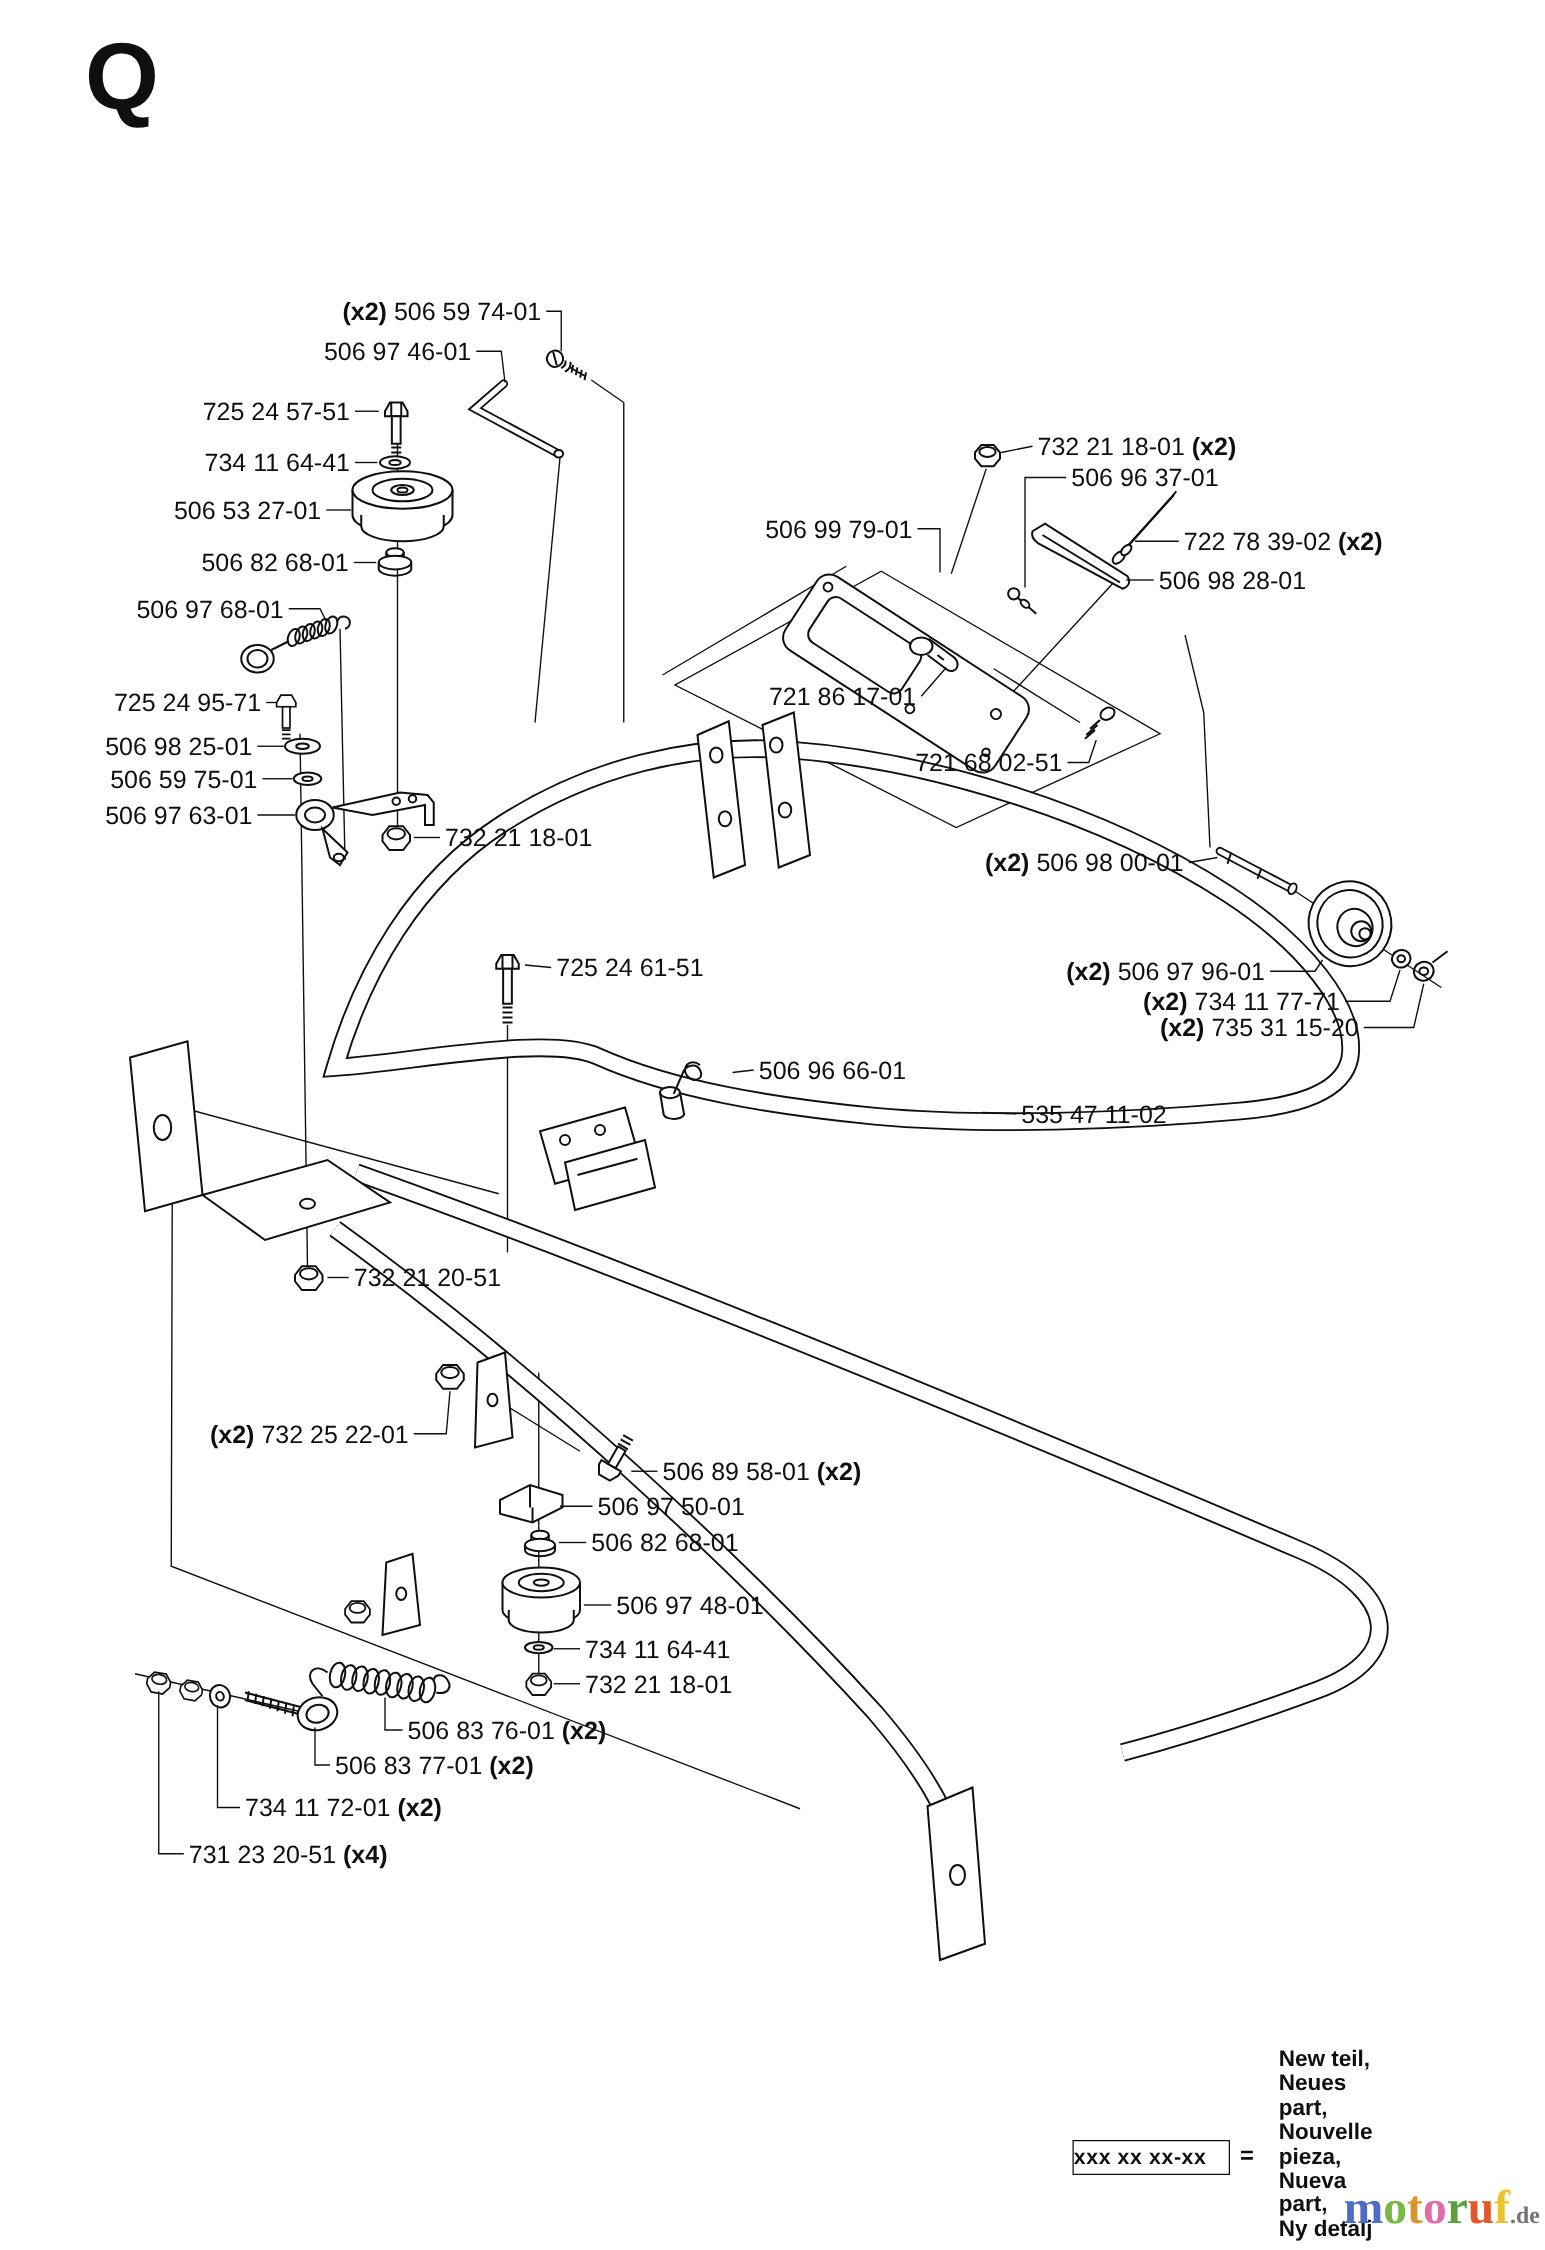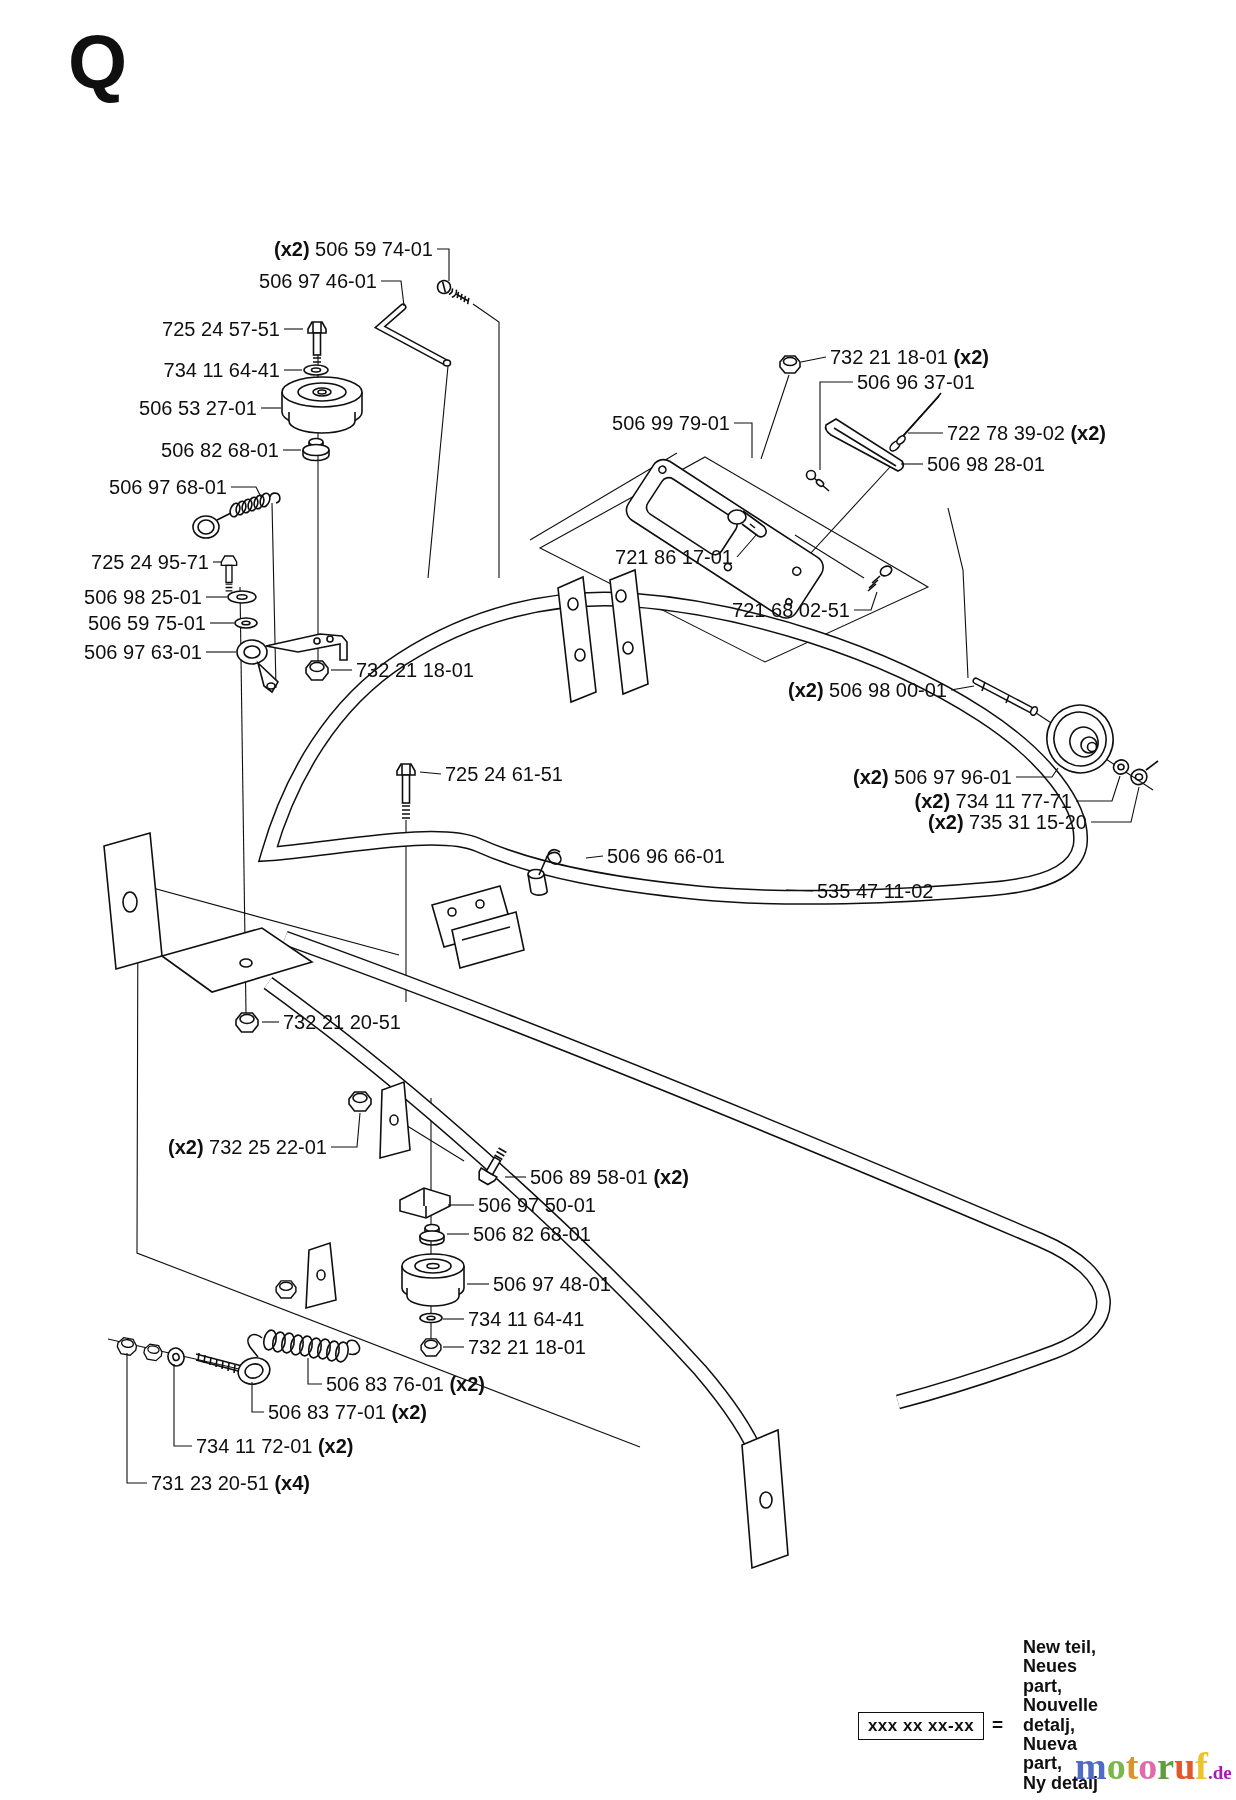--- a/index.html
+++ b/index.html
@@ -12,25 +12,25 @@
   .part{fill:#ffffff;stroke:#0f0f0f;stroke-width:1.6px;}
   .partline{fill:none;stroke:#0f0f0f;stroke-width:1.6px;}
   .tube-outer{fill:none;stroke:#0f0f0f;stroke-width:15px;}
   .tube-inner{fill:none;stroke:#ffffff;stroke-width:12px;}
   .rod-outer{fill:none;stroke:#0f0f0f;stroke-width:7px;stroke-linecap:round;}
   .rod-inner{fill:none;stroke:#ffffff;stroke-width:4px;stroke-linecap:round;}
   .page-letter{position:absolute;left:68px;top:18px;font-size:76px;font-weight:bold;}
   .legend{position:absolute;}
   .legend-lines{position:absolute;left:1023px;top:1638px;font-size:18px;line-height:19.4px;font-weight:bold;}
   .legend-box{position:absolute;left:858px;top:1712px;width:124px;height:26px;border:1.6px solid #0f0f0f;
-              font-size:17px;font-weight:bold;text-align:center;line-height:26px;letter-spacing:.5px;}
+              font-size:17px;font-weight:bold;line-height:26px;letter-spacing:.5px;}
   .legend-eq{position:absolute;left:992px;top:1714px;font-size:19px;font-weight:bold;}
   .watermark{position:absolute;left:1075px;top:1744px;font-family:"Liberation Serif",serif;
              font-weight:bold;font-size:38px;white-space:nowrap;}
-  .watermark .suffix{font-size:19px;color:#a21caf;font-weight:bold;}
+  .watermark .suffix{font-size:19px;color:#737373;font-weight:bold;}
 </style>
 </head>
 <body>
 
 <div class="page">
 
 <svg id="diagram" width="1236" height="1800" viewBox="0 0 1236 1800">
 
   <g>
     <path class="thin" d="M705,457 L928,587 L765,662 L540,548 Z"></path>
@@ -441,21 +441,21 @@
 </svg>
 
 <div class="page-letter">Q</div>
 
 <div class="legend">
   <div class="legend-box">xxx xx xx-xx</div>
   <div class="legend-eq">=</div>
   <div class="legend-lines" id="legend-lines">
         <div>New teil,</div>
         <div>Neues part,</div>
-        <div>Nouvelle detalj,</div>
+        <div>Nouvelle pieza,</div>
         <div>Nueva part,</div>
         <div>Ny detalj</div>
       </div>
 </div>
 
 <div class="watermark" id="watermark"><span style="color: rgb(79, 107, 196);">m</span><span style="color: rgb(122, 182, 72);">o</span><span style="color: rgb(217, 149, 43);">t</span><span style="color: rgb(224, 108, 168);">o</span><span style="color: rgb(95, 158, 62);">r</span><span style="color: rgb(226, 87, 43);">u</span><span style="color: rgb(236, 195, 47);">f</span><span class="suffix">.de</span></div>
 
 </div>
 
 </body></html>

